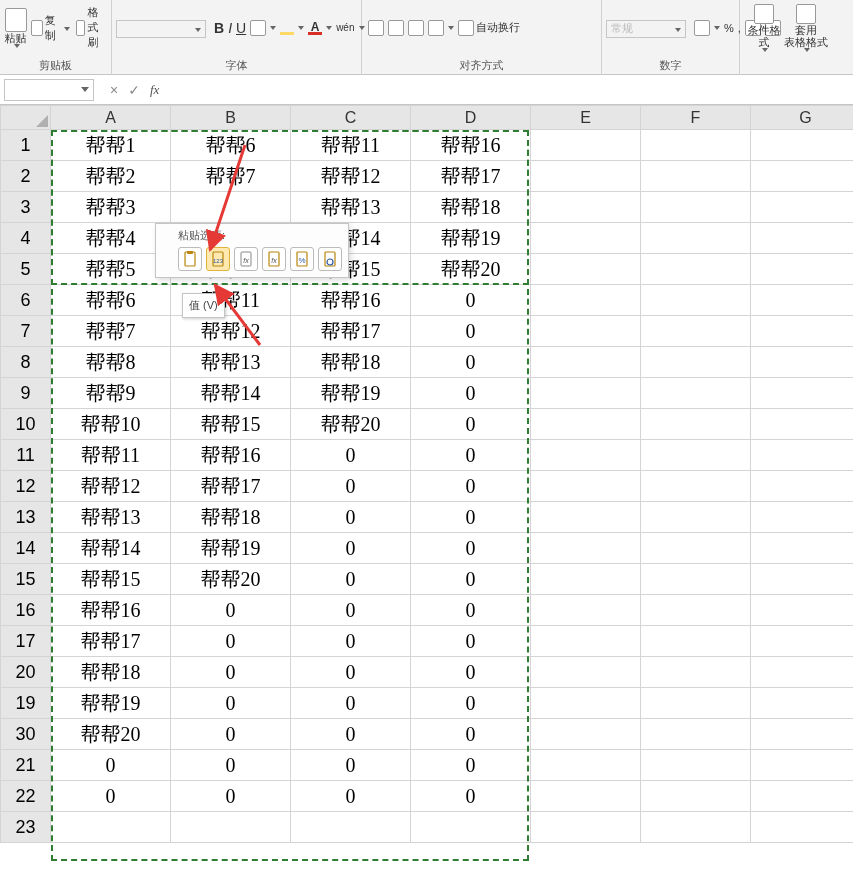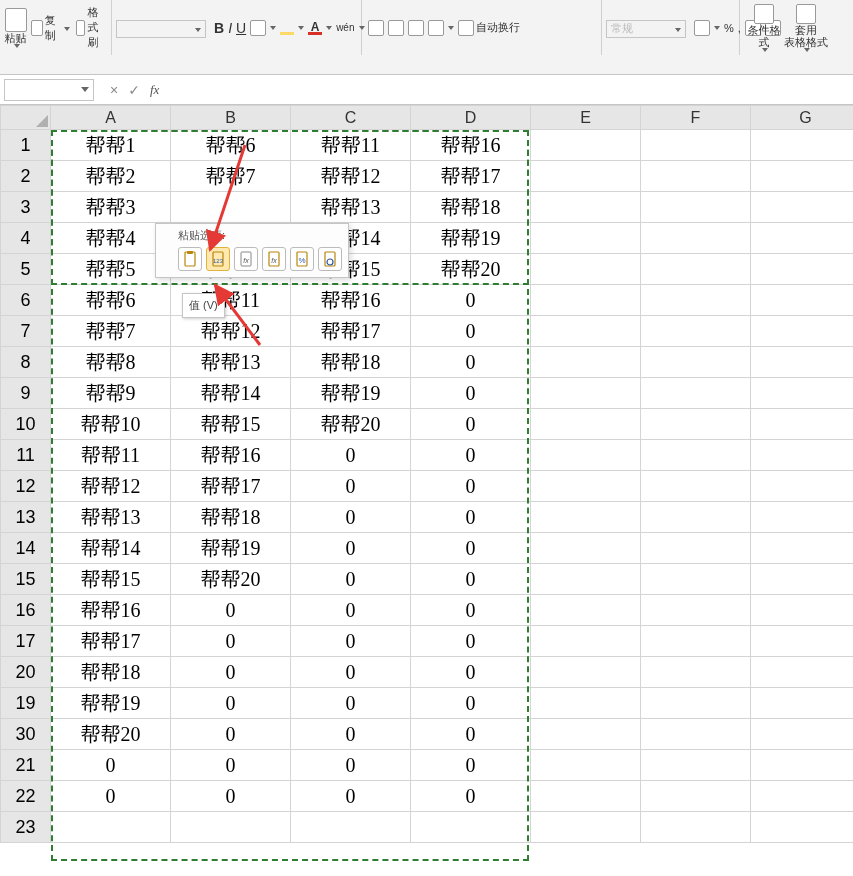--- a/index.html
+++ b/index.html
@@ -339,20 +339,27 @@
       <div class="rbtn-lg drop-caret">
         <span class="ico" style="width:20px;height:20px"></span>
         <span>条件格式</span>
       </div>
       <div class="rbtn-lg drop-caret">
         <span class="ico" style="width:20px;height:20px"></span>
         <span style="white-space:pre">套用
 表格格式</span>
       </div>
     </div>
+  </div>
+  <div class="ribbon-labelrow">
+    <div class="ribbon-glabel" style="width:112px">剪贴板</div>
+    <div class="ribbon-glabel" style="width:250px">字体</div>
+    <div class="ribbon-glabel" style="width:240px">对齐方式</div>
+    <div class="ribbon-glabel" style="width:138px">数字</div>
+    <div class="ribbon-glabel" style="width:110px;border-right:none"></div>
   </div>
 </div>
 
 <div class="formula-bar">
   <div class="namebox">
     <span></span>
     <span class="caret"></span>
   </div>
   <div class="fb-btns">
     <span>×</span>

